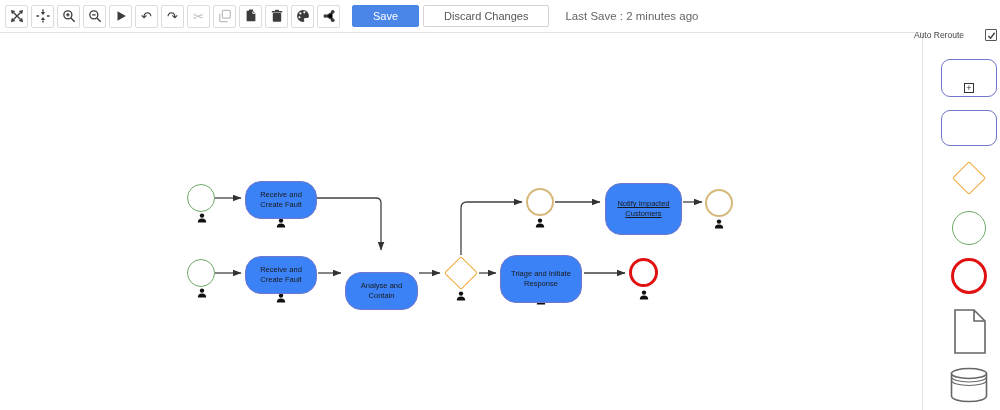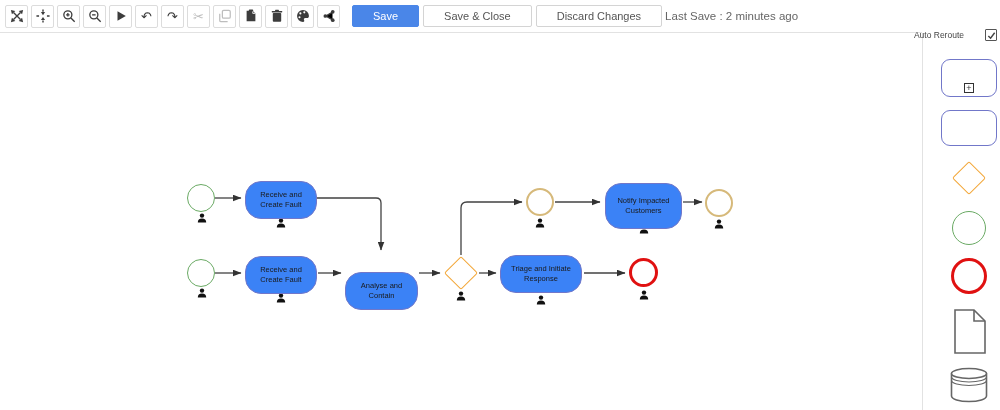--- a/index.html
+++ b/index.html
@@ -6,21 +6,21 @@
   html,body { width:1000px; height:410px; background:#fff; font-family:"Liberation Sans", sans-serif; overflow:hidden; position:relative; }
 
   
   .toolbar { position:absolute; left:0; top:0; width:922px; height:33px; background:#fff; border-bottom:1px solid #e2e2e2; display:flex; align-items:center; padding-left:2px; }
   .tbtn { width:23px; height:23px; margin-left:3px; background:#fff; border:1px solid #dcdcdc; border-radius:2px; display:inline-flex; align-items:center; justify-content:center; color:#3c3c3c; cursor:pointer; flex:none; font-size:13px; line-height:1; padding:0; }
   .tbtn.disabled { color:#bdbdbd; }
   .tbtn svg { display:block; }
   .btn { height:22px; border-radius:2px; font-size:11px; font-family:"Liberation Sans",sans-serif; display:inline-flex; align-items:center; padding:0 20px; cursor:pointer; flex:none; }
   .btn-primary { margin-left:12px; background:#4a86e8; border:1px solid #4a86e8; color:#fff; }
   .btn-plain { margin-left:4px; background:#fff; border:1px solid #d4d4d4; color:#555; }
-  .last-save { margin-left:3px; font-size:11.5px; color:#666; white-space:nowrap; }
+  .last-save { margin-left:16px; font-size:11.5px; color:#666; white-space:nowrap; }
 
   
   .panel { position:absolute; right:0; top:0; width:78px; height:410px; background:#fff; }
   .panel-divider { position:absolute; left:922px; top:33px; width:1px; height:377px; background:#e2e2e2; }
   .auto-reroute { position:absolute; right:3px; top:29px; display:flex; align-items:center; gap:21px; }
   .auto-reroute .lbl { font-size:8.5px; color:#444; }
   .checkbox { width:12px; height:12px; border:1.5px solid #555; border-radius:1px; display:inline-flex; align-items:center; justify-content:center; background:#fff; cursor:pointer; }
   .pal { position:absolute; cursor:pointer; background:#fff; }
   .pal-rect { width:56px; border:1.5px solid #7177c9; border-radius:9px; }
   .pal-plus { position:absolute; left:50%; bottom:3px; transform:translateX(-50%); width:10px; height:10px; border:1px solid #333; display:flex; align-items:center; justify-content:center; font-size:9px; color:#333; line-height:1; }
@@ -129,21 +129,20 @@
           <path d="M12,3.5 L4.5,8 L12,12.5"></path>
         </g>
         <g fill="currentColor">
           <circle cx="12.3" cy="3.2" r="2.1"></circle>
           <circle cx="12.3" cy="12.8" r="2.1"></circle>
           <circle cx="3.8" cy="8" r="2.1"></circle>
         </g>
       </svg>
     </button>
   <button class="btn btn-primary">Save</button>
-  <button class="btn btn-plain">Save &amp; Close</button>
   <button class="btn btn-plain">Discard Changes</button>
   <span class="last-save">Last Save : 2 minutes ago</span>
 </div>
 
 <div class="panel"></div>
 <div class="panel-divider"></div>
 <div class="auto-reroute">
   <span class="lbl">Auto Reroute</span>
   <span class="checkbox">
       <svg width="9" height="9" viewBox="0 0 10 10" fill="none" stroke="#444" stroke-width="1.6">
@@ -207,16 +206,16 @@
   </g>
 </svg>
 
 <div class="evt evt-start" style="left:187px; top:184px; width:28px; height:28px;"></div>
 <div class="task" style="left:245px; top:181px; width:72px; height:35px;">Receive and Create Fault</div>
 <div class="evt evt-start" style="left:187px; top:259px; width:28px; height:28px;"></div>
 <div class="task" style="left:245px; top:256px; width:72px; height:35px;">Receive and Create Fault</div>
 <div class="task" style="left:345px; top:256px; width:73px; height:35px;margin-top:16px;">Analyse and Contain</div>
 <div class="gateway" style="left:449px; top:261px;"></div>
 <div class="evt evt-inter" style="left:526px; top:188px; width:28px; height:28px;"></div>
-<div class="task" style="left:605px; top:183px; width:77px; height:46px;">Notify Impacted Customers</div>
+<div class="task" style="left:605px; top:183px; width:77px; height:52px;text-decoration:underline;">Notify Impacted Customers</div>
 <div class="evt evt-inter" style="left:705px; top:189px; width:28px; height:28px;"></div>
-<div class="task" style="left:500px; top:255px; width:82px; height:38px;">Triage and Initiate Response</div>
+<div class="task" style="left:500px; top:255px; width:82px; height:48px;">Triage and Initiate Response</div>
 <div class="evt evt-end" style="left:629px; top:258px; width:29px; height:29px;"></div>
 
 </body></html>

